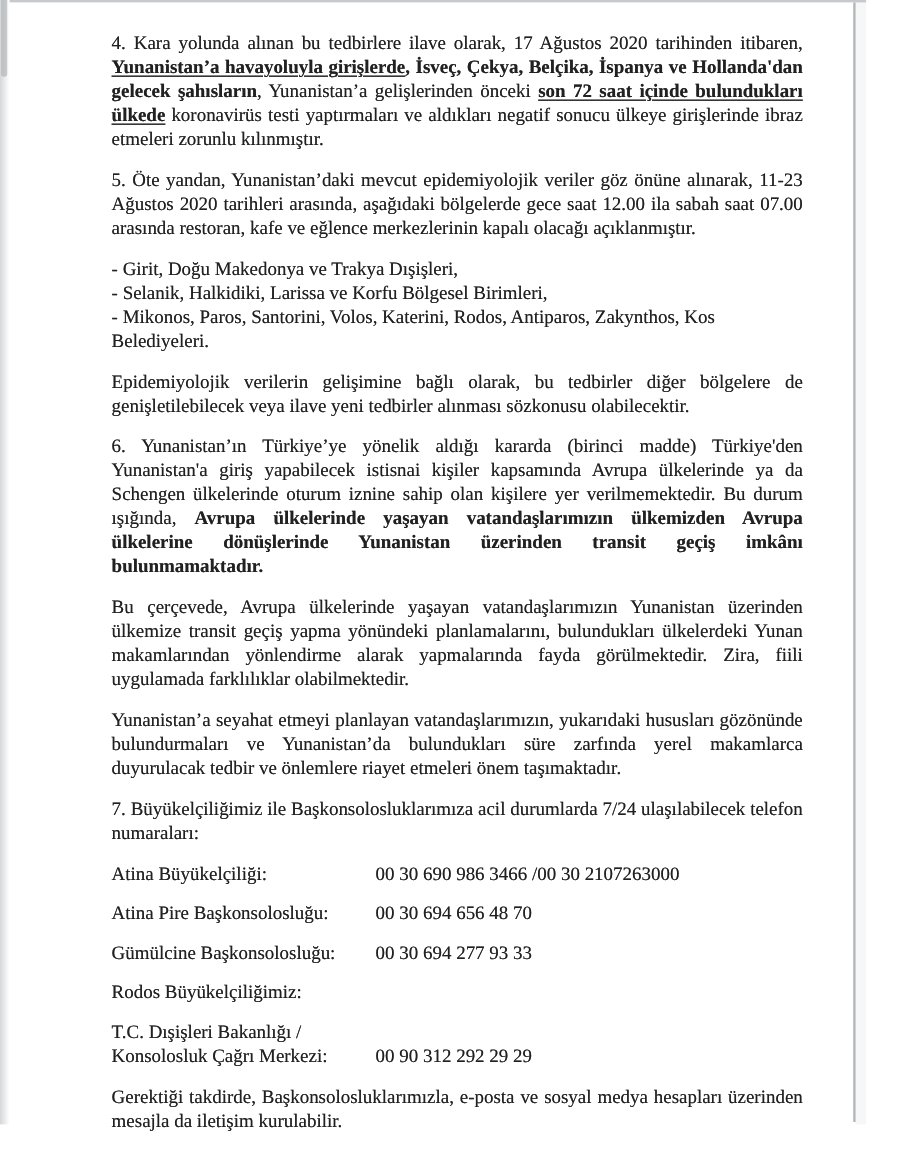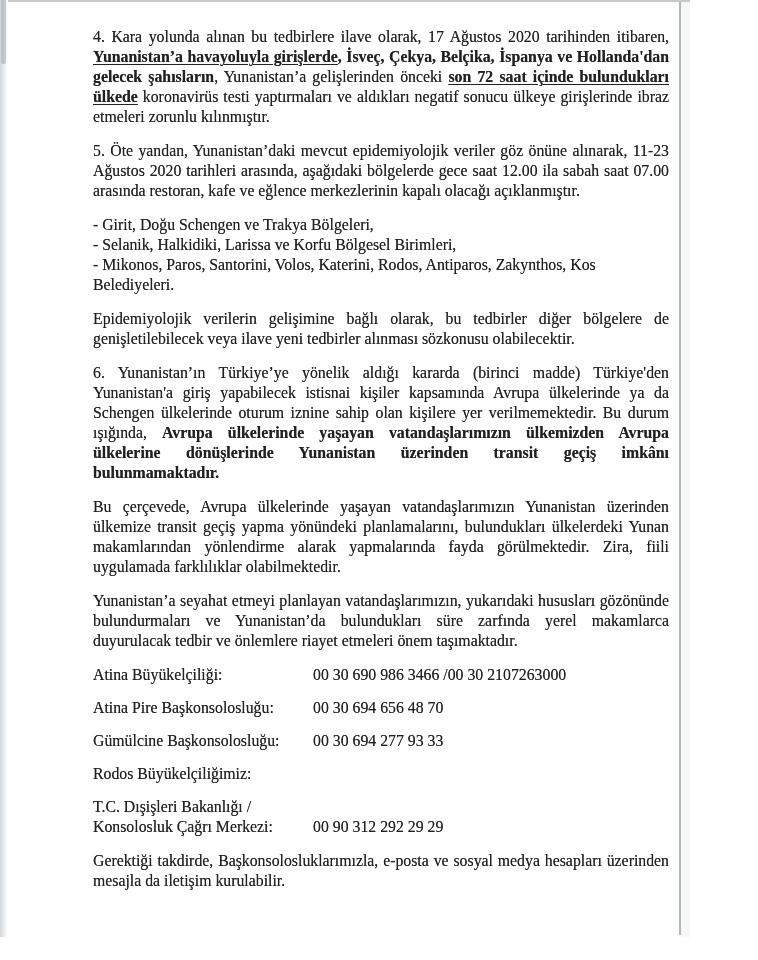--- a/index.html
+++ b/index.html
@@ -8,20 +8,21 @@
     background: #ffffff;
   }
   .page {
     position: relative;
     width: 690px;
     height: 960px;
     background: #ffffff;
     overflow: hidden;
     font-family: "Liberation Serif", "DejaVu Serif", serif;
     color: #212121;
+    padding-left: 32px;
   }
   
   .edge-right-pale {
     position: absolute; right: 0; top: 0; width: 9px; height: 937px;
     background: #f6f7f7;
   }
   .edge-right-line {
     position: absolute; right: 9px; top: 2px; width: 2px; height: 933px;
     background: #b2b7ba;
   }
@@ -76,33 +77,34 @@
   <div class="edge-left"></div>
   <div class="edge-left-dark"></div>
 
   <div class="content">
 
     <p><span>4. Kara yolunda alınan bu tedbirlere ilave olarak, 17 Ağustos 2020 tarihinden itibaren, </span><span class="bu">Yunanistan’a havayoluyla girişlerde</span><span class="b">, İsveç, Çekya, Belçika, İspanya ve Hollanda'dan gelecek şahısların</span><span>, Yunanistan’a gelişlerinden önceki </span><span class="bu">son 72 saat içinde bulundukları ülkede</span><span> koronavirüs testi yaptırmaları ve aldıkları negatif sonucu ülkeye girişlerinde ibraz etmeleri zorunlu kılınmıştır.</span></p>
 
     <p>5. Öte yandan, Yunanistan’daki mevcut epidemiyolojik veriler göz önüne alınarak, 11-23 Ağustos 2020 tarihleri arasında, aşağıdaki bölgelerde gece saat 12.00 ila sabah saat 07.00 arasında restoran, kafe ve eğlence merkezlerinin kapalı olacağı açıklanmıştır.</p>
 
     <div class="regions">
-      <p>- Girit, Doğu Schengen ve Trakya Bölgeleri,</p>
+      <p>- Girit, Doğu Makedonya ve Trakya Dışişleri,</p>
       <p>- Selanik, Halkidiki, Larissa ve Korfu Bölgesel Birimleri,</p>
       <p>- Mikonos, Paros, Santorini, Volos, Katerini, Rodos, Antiparos, Zakynthos, Kos Belediyeleri.</p>
     </div>
 
     <p>Epidemiyolojik verilerin gelişimine bağlı olarak, bu tedbirler diğer bölgelere de genişletilebilecek veya ilave yeni tedbirler alınması sözkonusu olabilecektir.</p>
 
     <p><span>6. Yunanistan’ın Türkiye’ye yönelik aldığı kararda (birinci madde) Türkiye'den Yunanistan'a giriş yapabilecek istisnai kişiler kapsamında Avrupa ülkelerinde ya da Schengen ülkelerinde oturum iznine sahip olan kişilere yer verilmemektedir. Bu durum ışığında, </span><span class="b">Avrupa ülkelerinde yaşayan vatandaşlarımızın ülkemizden Avrupa ülkelerine dönüşlerinde Yunanistan üzerinden transit geçiş imkânı bulunmamaktadır.</span></p>
 
     <p>Bu çerçevede, Avrupa ülkelerinde yaşayan vatandaşlarımızın Yunanistan üzerinden ülkemize transit geçiş yapma yönündeki planlamalarını, bulundukları ülkelerdeki Yunan makamlarından yönlendirme alarak yapmalarında fayda görülmektedir. Zira, fiili uygulamada farklılıklar olabilmektedir.</p>
 
     <p>Yunanistan’a seyahat etmeyi planlayan vatandaşlarımızın, yukarıdaki hususları gözönünde bulundurmaları ve Yunanistan’da bulundukları süre zarfında yerel makamlarca duyurulacak tedbir ve önlemlere riayet etmeleri önem taşımaktadır.</p>
 
+    <p>7. Büyükelçiliğimiz ile Başkonsolosluklarımıza acil durumlarda 7/24 ulaşılabilecek telefon numaraları:</p>
 
     <div class="contacts">
 
       <div class="contact-row">
         <div class="lbl">Atina Büyükelçiliği:</div>
         <div class="num">00 30 690 986 3466 /00 30 2107263000</div>
       </div>
 
       <div class="contact-row">
         <div class="lbl">Atina Pire Başkonsolosluğu:</div>

